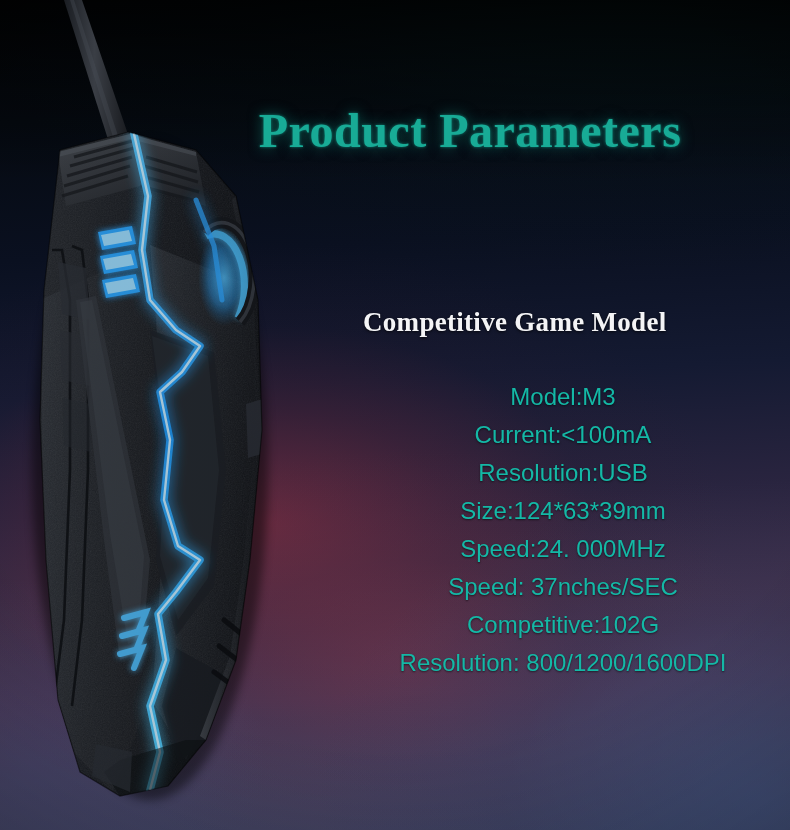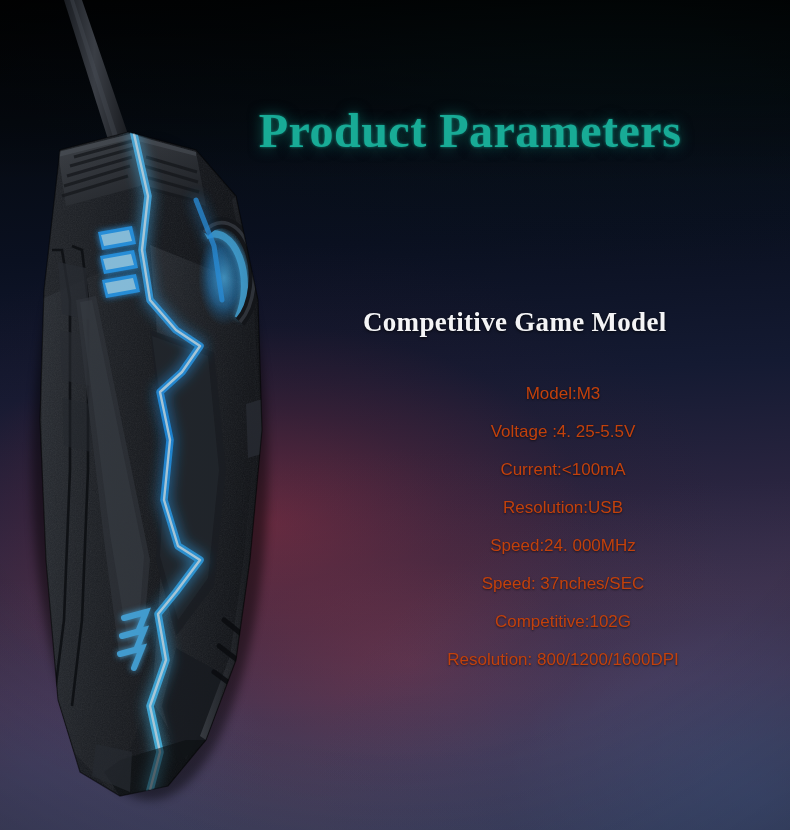--- a/index.html
+++ b/index.html
@@ -70,22 +70,22 @@
     color:#f4f4f6;
     text-shadow:0 1px 3px rgba(0,0,0,.75);
     white-space:nowrap;
   }
   #spec-list{
     position:absolute;left:363px;top:385px;width:400px;
     list-style:none;margin:0;padding:0;
   }
   #spec-list li{
     font-family:"Liberation Sans", sans-serif;
-    font-size:17px;
-    color:#c2410c;
+    font-size:24px;
+    color:#14b8a6;
     line-height:1;
     height:38px;
     white-space:nowrap;
     text-shadow:0 1px 2px rgba(0,0,0,.55);
   }
 </style>
 </head>
 <body>
 
 <div id="stage">
@@ -289,22 +289,22 @@
       </g>
     </svg>
   </div>
 
   <div id="title">Product Parameters</div>
 
   <div id="subtitle">Competitive Game Model</div>
 
   <ul id="spec-list">
     <li>Model:M3</li>
-    <li>Voltage :4. 25-5.5V</li>
     <li>Current:&lt;100mA</li>
     <li>Resolution:USB</li>
+    <li>Size:124*63*39mm</li>
     <li>Speed:24. 000MHz</li>
     <li>Speed: 37nches/SEC</li>
     <li>Competitive:102G</li>
     <li>Resolution: 800/1200/1600DPI</li>
   </ul>
 
 </div>
 
 </body></html>

